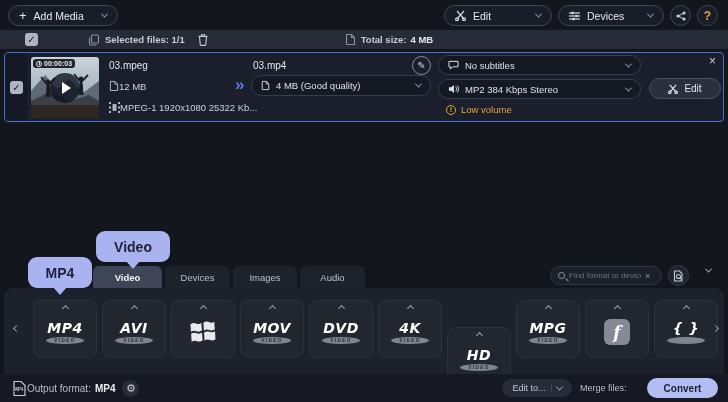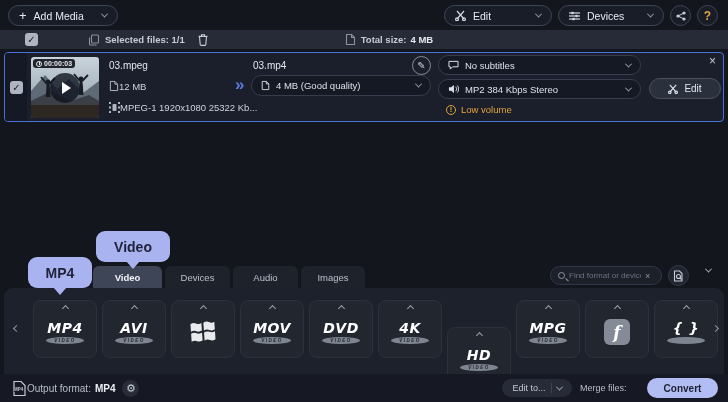--- a/index.html
+++ b/index.html
@@ -274,25 +274,25 @@
     <span>MP4</span>
   </div>
 
 <div class="abs" id="tabbar" style="left:93px; top:266px; display:flex; gap:3px;">
     <div class="tab active" style="width: 69px;">
       <span>Video</span>
     </div>
     <div class="tab" style="width: 65px;">
       <span>Devices</span>
     </div>
+    <div class="tab" style="width: 64px;">
+      <span>Images</span>
+    </div>
     <div class="tab" style="width: 65px;">
       <span>Audio</span>
-    </div>
-    <div class="tab" style="width: 64px;">
-      <span>Images</span>
     </div>
   </div>
 
 <div class="abs search">
   <span class="mag"></span>
   <input placeholder="Find format or device..." style="">
   <span style="color:#8f95a3; font-size:9px; cursor:pointer;">×</span>
 </div>
 <div class="abs circle-btn" style="left:668px; top:265px; background:#20242f; border-color:#343a49;">
   <svg width="11" height="12" viewBox="0 0 11 12">

